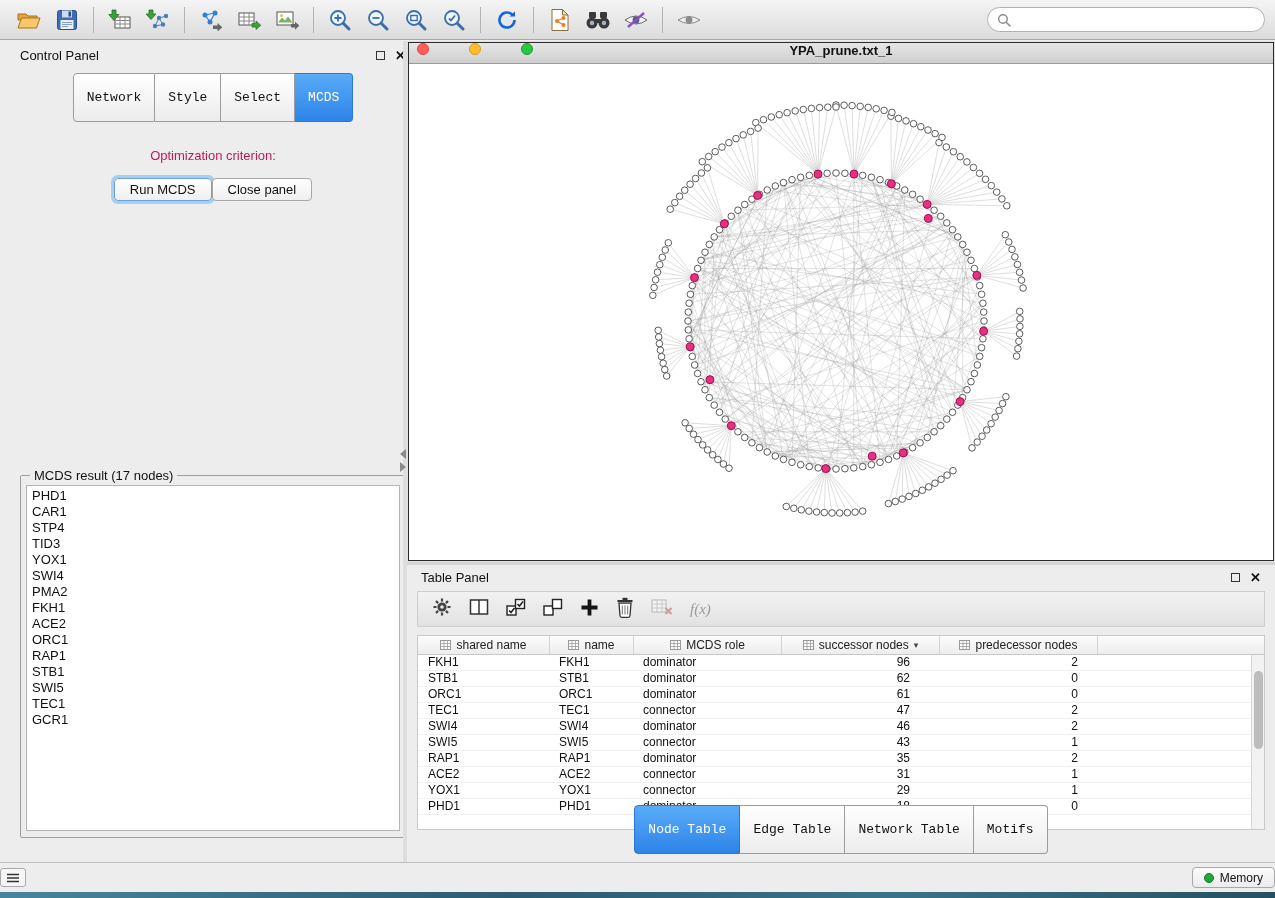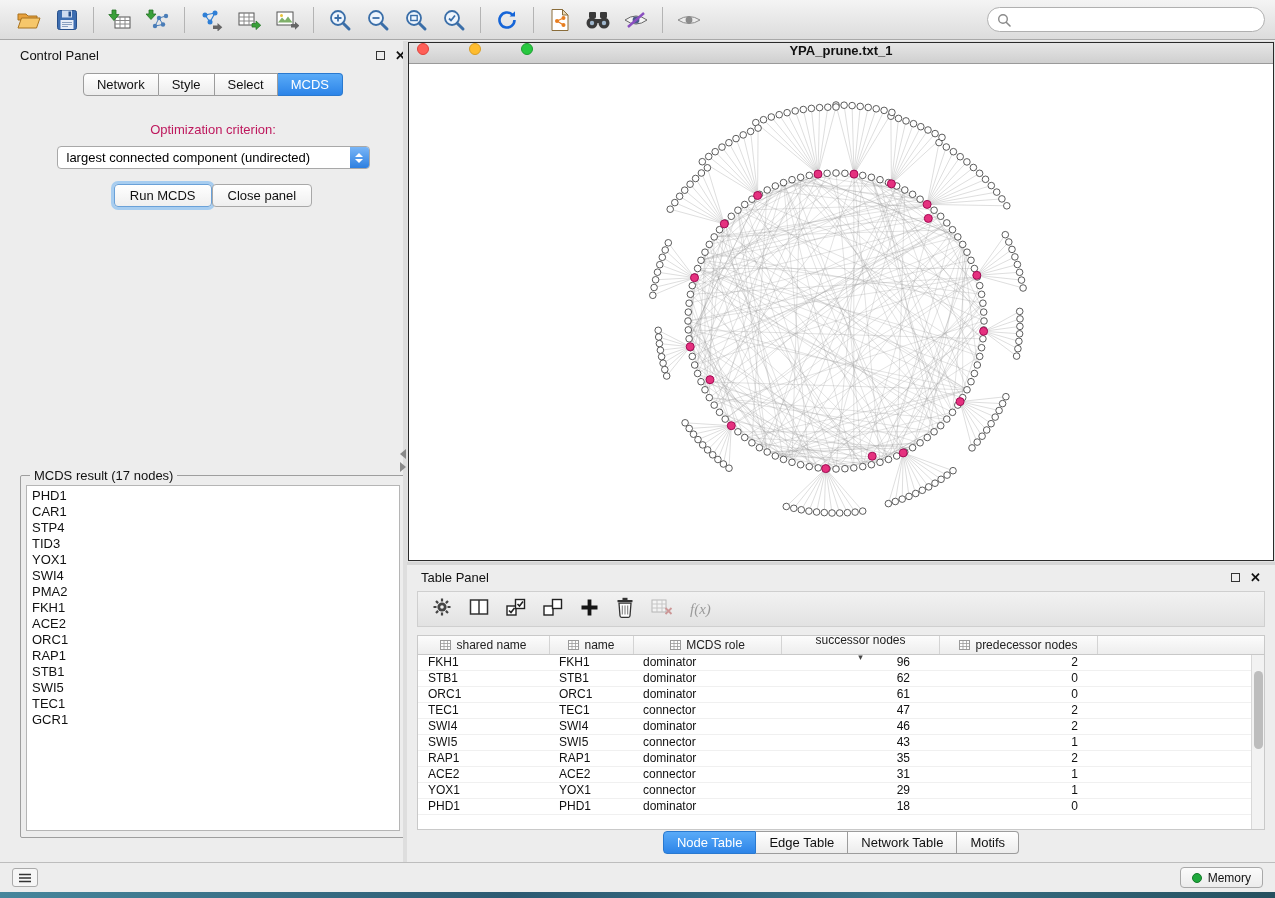--- a/index.html
+++ b/index.html
@@ -21,22 +21,22 @@
     font-family:"Liberation Sans",sans-serif; }
 
   
   .control-panel { position:absolute; top:41px; left:8px; bottom:36px; width:410px;
     background:#ededed; }
   .cp-header { height:28px; display:flex; align-items:center; padding:0 12px; font-size:13px; color:#111; }
   .win-ctrls { margin-left:auto; display:flex; align-items:center; gap:10px; }
   .float-box { width:9px; height:9px; border:1.5px solid #333; display:inline-block; }
   .close-x { font-size:13px; font-weight:bold; color:#111; line-height:1; }
   .seg { display:flex; justify-content:center; margin-top:4px; }
-  .seg .tab { padding:3px 13px; font-size:13px; color:#111;
-    background:linear-gradient(#ffffff,#ececec); border:1px solid #9c9c9c; border-left-width:0; }
+  .seg .tab { padding:16px 13px; font-size:13px; color:#111;
+    background:linear-gradient(#ffffff,#ececec); border:1px solid #9c9c9c; border-left-width:0;font-family:Liberation Mono, monospace; }
   .seg .tab:first-child { border-left-width:1px; border-radius:4px 0 0 4px; }
   .seg .tab:last-child { border-radius:0 4px 4px 0; }
   .seg .tab.active { background:linear-gradient(#5aabf8,#2c84e8); color:#fff; border-color:#2a79cf; }
   .opt-label { text-align:center; margin-top:26px; font-size:13px; color:#be185d; }
   .dropdown { width:313px; height:23px; margin:9px auto 0 auto; background:#fff;
     border:1px solid #a8a8a8; border-radius:4px; display:flex; align-items:center; font-size:13px; }
   .dropdown .dd-text { padding-left:9px; flex:1; white-space:nowrap; overflow:hidden; }
   .dd-stepper { width:19px; height:21px; border-radius:0 3px 3px 0;
     background:linear-gradient(#79b6f7,#2d7fe0); display:flex; flex-direction:column;
     align-items:center; justify-content:center; gap:2px; }
@@ -82,35 +82,35 @@
     background:linear-gradient(#f2f2f2,#e2e2e2); border:1px solid #cfcfcf;
     display:flex; align-items:center; gap:17px; padding:0 14px; }
   .fx-label { font-family:"Liberation Serif", serif; font-style:italic; font-size:15px; color:#9a9a9a; }
   .table-area { position:absolute; top:70px; left:10px; right:10px; bottom:32px;
     background:#fff; border:1px solid #c9c9c9; overflow:hidden; }
   .thead { display:flex; height:19px; border-bottom:1px solid #c8c8c8;
     background:linear-gradient(#fcfcfc,#ededed); }
   .hcell { display:flex; align-items:center; justify-content:center; gap:5px;
     font-size:12px; color:#222; border-right:1px solid #d4d4d4; height:100%; }
   .hchev { font-size:9px; color:#444; }
-  .c0 { width:132px; } .c1 { width:84px; } .c2 { width:148px; } .c3 { width:158px;flex-direction:column; } .c4 { width:158px; }
+  .c0 { width:132px; } .c1 { width:84px; } .c2 { width:148px; } .c3 { width:158px; } .c4 { width:158px; }
   .tbody { position:absolute; top:19px; left:0; right:13px; bottom:0; }
   .trow { display:flex; height:16px; border-bottom:1px solid #f0f0f0; }
   .tcell { font-size:12px; color:#111; line-height:15px; white-space:nowrap; }
   .tcell.c0 { padding-left:10px; } .tcell.c1 { padding-left:9px; } .tcell.c2 { padding-left:9px; }
   .tcell.c3 { text-align:right; padding-right:30px; } .tcell.c4 { text-align:right; padding-right:20px; }
   .tscroll { position:absolute; top:19px; right:0; bottom:0; width:13px; background:#f2f2f2;
     border-left:1px solid #d8d8d8; }
   .tscroll .thumb { position:absolute; top:16px; left:2px; width:9px; height:78px;
     background:#bdbdbd; border-radius:5px; }
   .tp-tabs { position:absolute; bottom:8px; left:0; right:0; display:flex; justify-content:center; }
 
   
   .statusbar { position:absolute; left:0; right:0; bottom:6px; height:30px; background:#ededed;
-    border-top:1px solid #bdbdbd; display:flex; align-items:center; padding:0 12px; }
+    border-top:1px solid #bdbdbd; display:flex; align-items:center; padding:0 0; }
   .menu-btn { width:26px; height:19px; border:1px solid #aaa; border-radius:3px; background:#f6f6f6;
     display:flex; align-items:center; justify-content:center; }
   .memory-btn { margin-left:auto; height:21px; border:1px solid #a8a8a8; border-radius:4px;
     background:linear-gradient(#fbfbfb,#ececec); display:flex; align-items:center; gap:6px;
     padding:0 11px; font-size:12px; color:#111; }
   .mem-dot { width:10px; height:10px; border-radius:50%; background:#1fa83c; border:1px solid #157a2a; }
   .desktop-sliver { position:absolute; left:0; right:0; bottom:0; height:6px;
     background:linear-gradient(90deg,#46869c,#2c5a72 40%,#3a7389 70%,#25505f); }
 </style>
 </head>
@@ -266,27 +266,20 @@
         <span class="close-x">✕</span>
       </span>
     </div>
     <div class="seg">
       <div class="tab">Network</div>
       <div class="tab">Style</div>
       <div class="tab">Select</div>
       <div class="tab active">MCDS</div>
     </div>
     <div class="opt-label">Optimization criterion:</div>
-    <div class="dropdown">
-      <span class="dd-text">largest connected component (undirected)</span>
-      <span class="dd-stepper">
-          <span class="dd-up"></span>
-          <span class="dd-down"></span>
-        </span>
-    </div>
     <div class="cp-buttons">
       <button class="btn focused">Run MCDS</button>
       <button class="btn">Close panel</button>
     </div>
     <fieldset class="result-fieldset">
       <legend>MCDS result (17 nodes)</legend>
       <div class="result-list">
           <div class="result-item">PHD1</div>
           <div class="result-item">CAR1</div>
           <div class="result-item">STP4</div>

